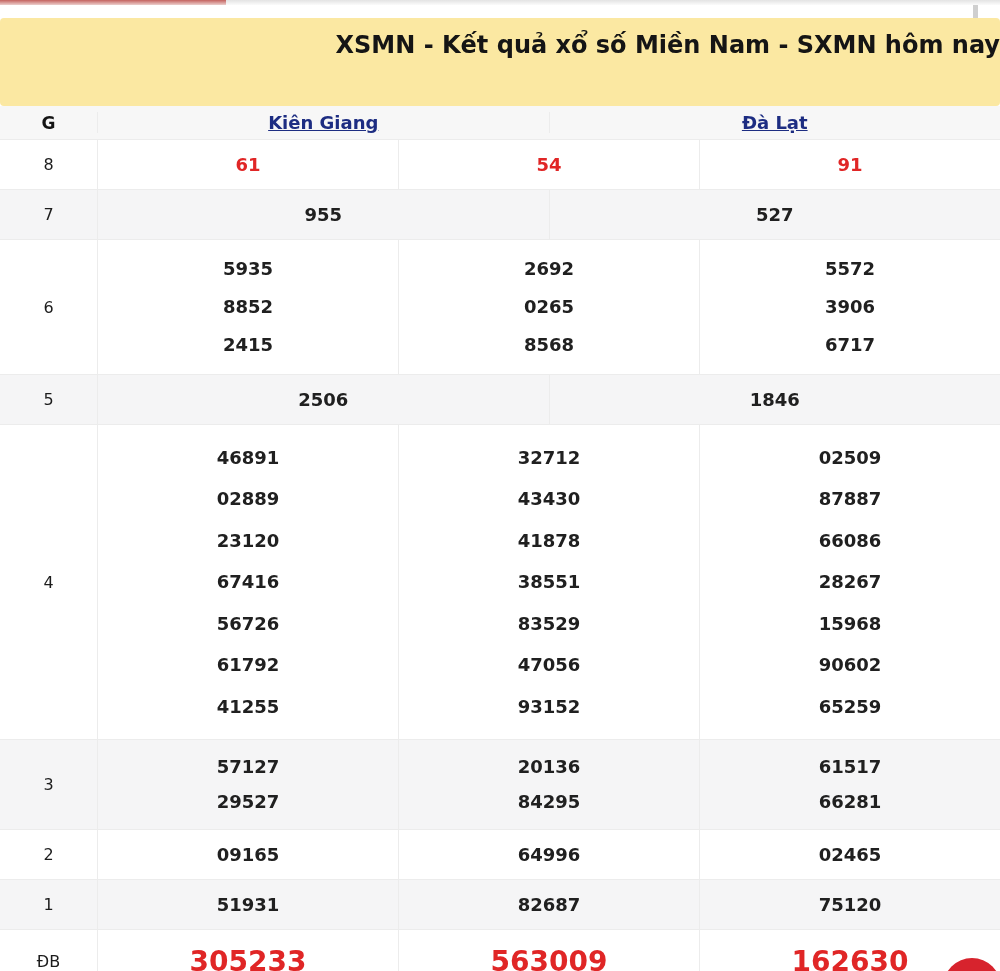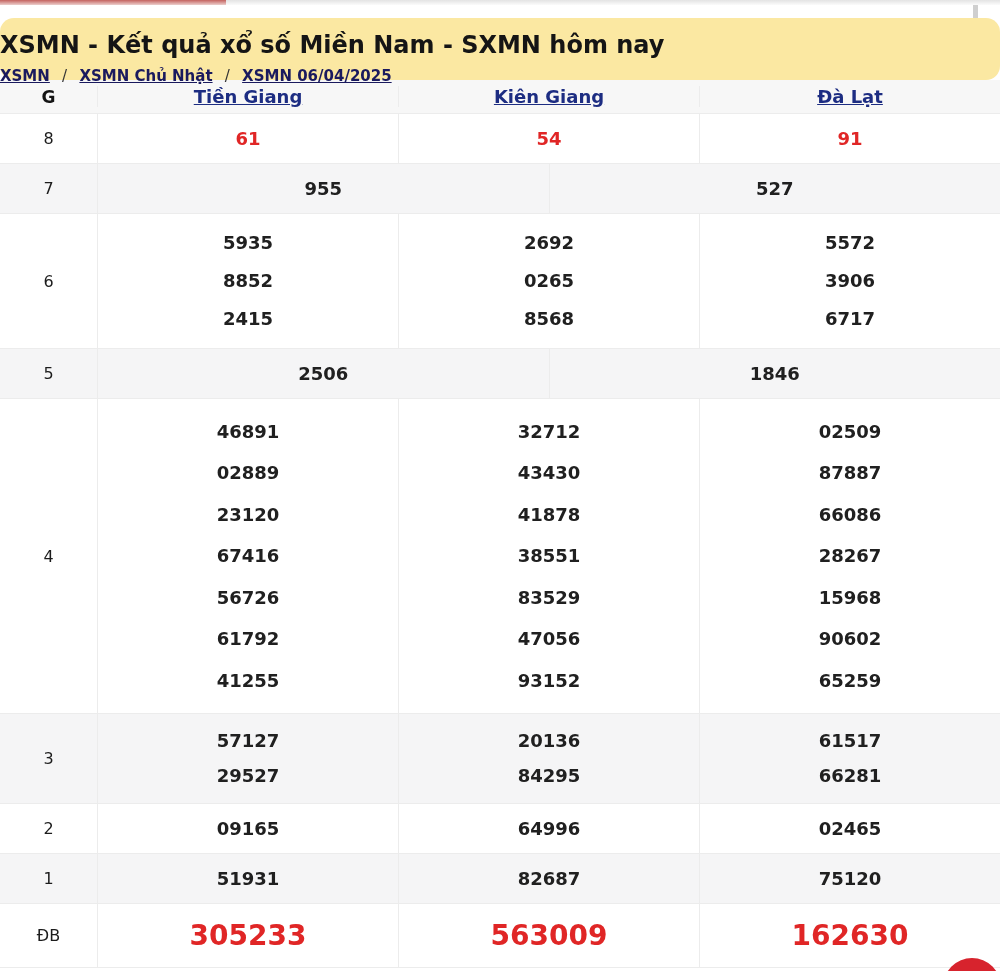--- a/index.html
+++ b/index.html
@@ -17,22 +17,22 @@
   html,body{width:1000px;height:971px;overflow:hidden;background:#fff;
     font-family:"DejaVu Sans","Liberation Sans",sans-serif;}
   
   .topstrip{position:relative;height:18px;width:1000px;background:#fff;}
   .strip-red{position:absolute;left:0;top:0;width:226px;height:5px;
     background:linear-gradient(to bottom,#c4635f,#eccfcd);}
   .strip-gray{position:absolute;left:226px;top:0;right:0;height:5px;
     background:linear-gradient(to bottom,#e3e3e3,#fbfbfb);}
   .scroll-nub{position:absolute;right:22px;top:5px;width:5px;height:13px;background:#cfcfcf;}
   
-  .banner{height:62px;width:1000px;background:var(--banner-bg);text-align:left;
-    padding-top:13px;border-radius:14px;}
+  .banner{height:88px;width:1000px;background:var(--banner-bg);text-align:right;
+    padding-top:13px;border-radius:4px;}
   .banner h1{font-size:24px;font-weight:700;color:var(--title-color);letter-spacing:0;}
   .crumbs{margin-top:8px;font-size:15px;font-weight:700;color:var(--title-color);}
   .crumbs a{color:var(--crumb-color);text-decoration:underline;cursor:pointer;}
   .crumbs .sep{margin:0 7px;font-weight:400;color:#333;}
   
   .rtable{width:1000px;}
   .thead{display:flex;height:34px;align-items:center;background:#f7f7f7;
     border-bottom:1px solid var(--border);}
   .gcol{width:97px;flex:0 0 97px;text-align:center;font-size:17px;font-weight:700;
     color:#141414;}
@@ -56,33 +56,25 @@
 <body>
 
 <div class="topstrip">
   <div class="strip-red"></div>
   <div class="strip-gray"></div>
   <div class="scroll-nub"></div>
 </div>
 
 <div class="banner">
   <h1>XSMN - Kết quả xổ số Miền Nam - SXMN hôm nay</h1>
-  <nav class="crumbs">
-    <a>XSMN</a>
-    <span class="sep">/</span>
-    <a>XSMN Chủ Nhật</a>
-    <span class="sep">/</span>
-    <a>XSMN 06/04/2025</a>
-  </nav>
 </div>
 
 <div class="rtable">
   <div class="thead">
     <div class="gcol">G</div>
-    <a class="hcol">Tiền Giang</a>
     <a class="hcol">Kiên Giang</a>
     <a class="hcol">Đà Lạt</a>
   </div>
   <div id="tbody">
       <div class="trow hl" style="height: 50px;">
         <div class="prize">8</div>
         <div class="cell">
           <div class="num">61</div>
         </div>
         <div class="cell">

